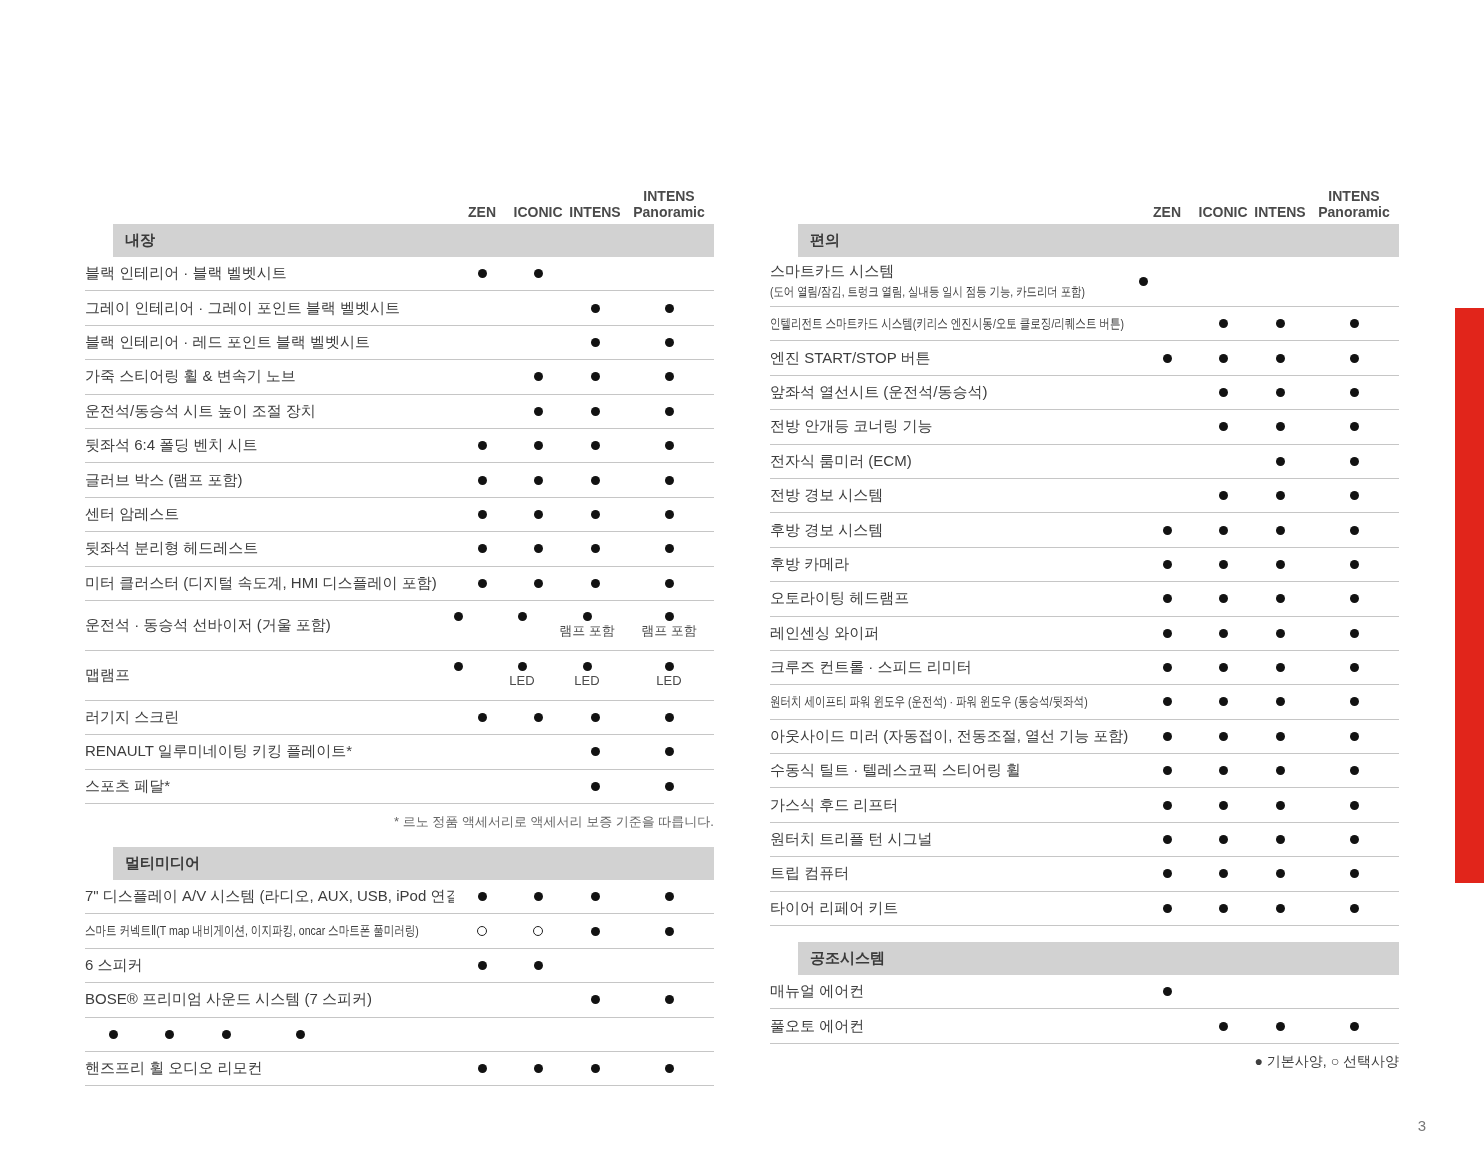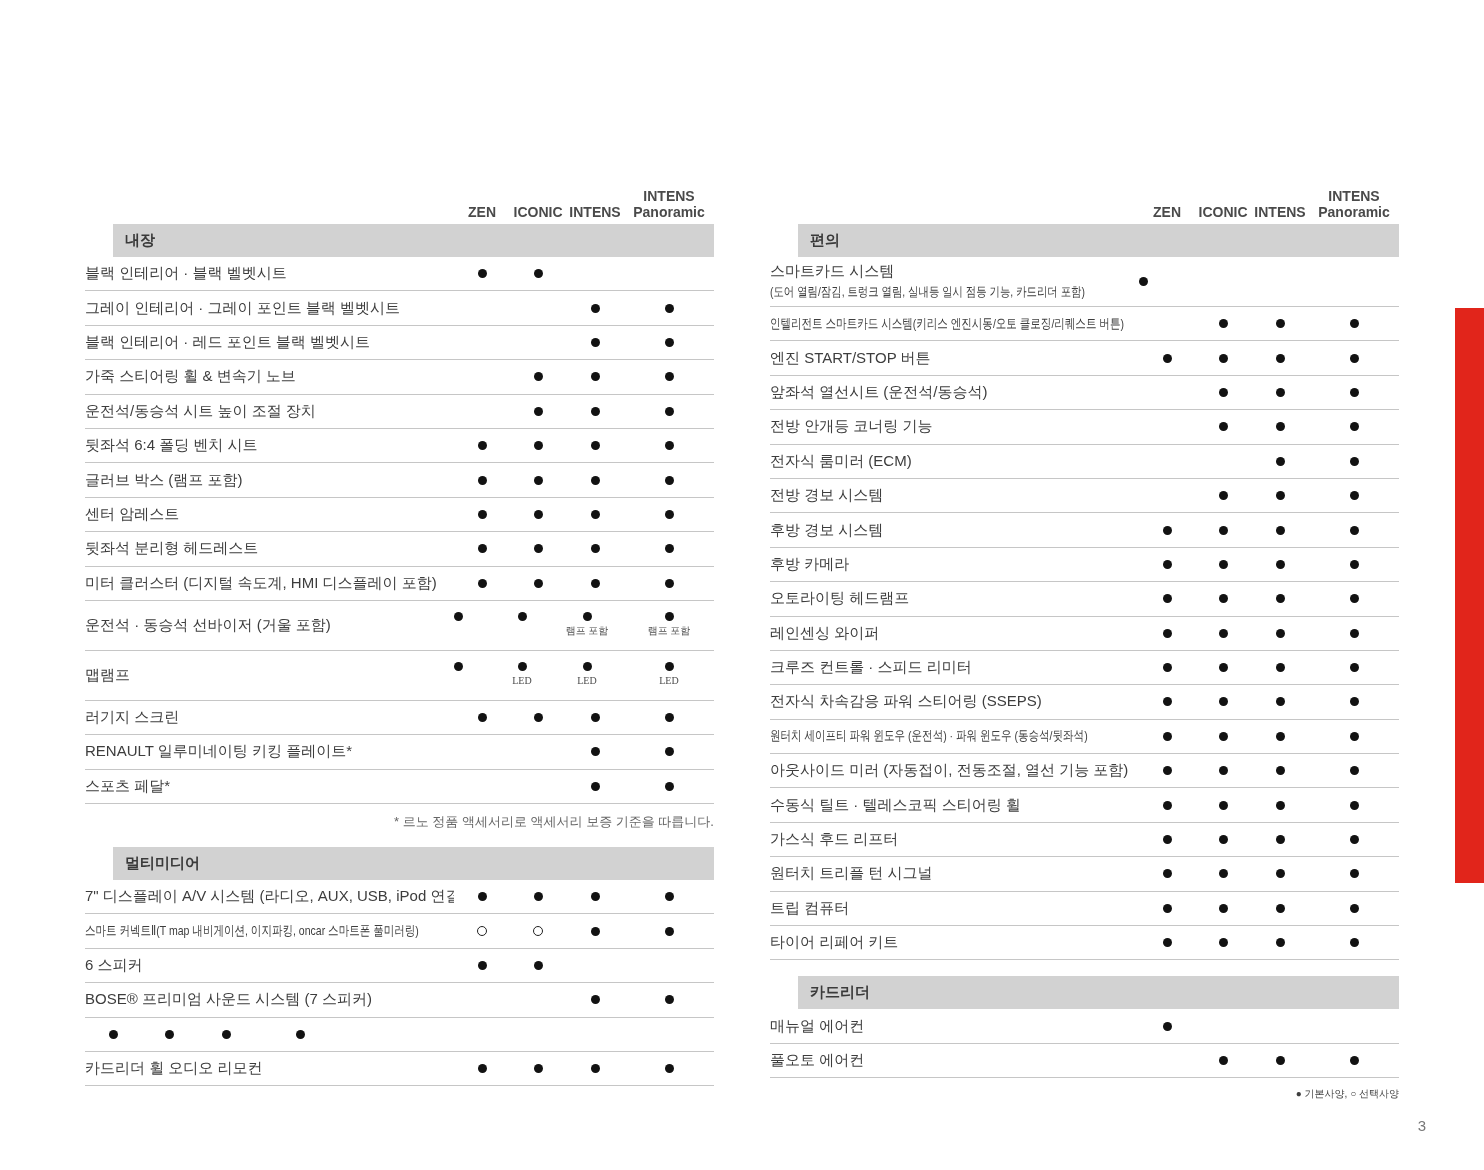--- a/index.html
+++ b/index.html
@@ -28,24 +28,24 @@
   .row .label{flex:1;min-width:0;overflow:hidden;display:flex;flex-direction:column;justify-content:center;gap:2px;}
   .lab{font-size:15px;color:#3d3d3d;white-space:nowrap;display:inline-block;transform-origin:left center;}
   .lab.condensed{font-size:13.5px;transform:scaleX(0.78);}
   .lab2{font-size:13px;color:#3d3d3d;white-space:nowrap;display:inline-block;transform-origin:left center;transform:scaleX(0.8);}
 
   .cell{width:56px;display:flex;flex-direction:column;align-items:center;justify-content:center;gap:3px;}
   .cell.c3{width:58px;}
   .cell.c4{width:90px;}
   .dot{width:9px;height:9px;border-radius:50%;background:#121212;flex:0 0 auto;}
   .dot.open{width:10px;height:10px;background:transparent;border:1.5px solid #222;box-sizing:border-box;}
-  .sub{font-size:10px;color:#4b4b4b;height:14px;line-height:14px;white-space:nowrap;font-family:Liberation Serif, serif;}
+  .sub{font-size:13px;color:#4b4b4b;height:14px;line-height:14px;white-space:nowrap;}
 
   .footnote{text-align:right;font-size:13px;color:#666;margin-top:9px;}
-  .legend{text-align:right;font-size:10px;color:#3f3f3f;margin-top:9px;}
+  .legend{text-align:right;font-size:14px;color:#3f3f3f;margin-top:9px;}
 
   .accent-bar{position:absolute;right:0;top:308px;width:29px;height:575px;background:#e1251b;}
   .page-number{position:absolute;right:58px;bottom:36px;font-size:15px;color:#777;}
 </style>
 </head>
 <body>
 
 <div class="spec-table" id="left-table">
   <div class="trim-header">
     <div class="spacer"></div>
@@ -376,21 +376,21 @@
           </div>
           <div class="cell c3">
             <span class="dot"></span>
           </div>
           <div class="cell c4">
             <span class="dot"></span>
           </div>
         </div>
         <div class="row">
           <div class="label">
-            <span class="lab">카드리더 휠 오디오 리모컨</span>
+            <span class="lab">핸즈프리 휠 오디오 리모컨</span>
           </div>
           <div class="cell c1">
             <span class="dot"></span>
           </div>
           <div class="cell c2">
             <span class="dot"></span>
           </div>
           <div class="cell c3">
             <span class="dot"></span>
           </div>
@@ -600,37 +600,20 @@
           </div>
           <div class="cell c3">
             <span class="dot"></span>
           </div>
           <div class="cell c4">
             <span class="dot"></span>
           </div>
         </div>
         <div class="row">
           <div class="label">
-            <span class="lab">전자식 차속감응 파워 스티어링 (SSEPS)</span>
-          </div>
-          <div class="cell c1">
-            <span class="dot"></span>
-          </div>
-          <div class="cell c2">
-            <span class="dot"></span>
-          </div>
-          <div class="cell c3">
-            <span class="dot"></span>
-          </div>
-          <div class="cell c4">
-            <span class="dot"></span>
-          </div>
-        </div>
-        <div class="row">
-          <div class="label">
             <span class="lab condensed">원터치 세이프티 파워 윈도우 (운전석) · 파워 윈도우 (동승석/뒷좌석)</span>
           </div>
           <div class="cell c1">
             <span class="dot"></span>
           </div>
           <div class="cell c2">
             <span class="dot"></span>
           </div>
           <div class="cell c3">
             <span class="dot"></span>
@@ -737,21 +720,21 @@
           <div class="cell c3">
             <span class="dot"></span>
           </div>
           <div class="cell c4">
             <span class="dot"></span>
           </div>
         </div>
       </div>
       <div class="section">
         <div class="section-bar">
-          <span>카드리더</span>
+          <span>공조시스템</span>
         </div>
         <div class="row">
           <div class="label">
             <span class="lab">매뉴얼 에어컨</span>
           </div>
           <div class="cell c1">
             <span class="dot"></span>
           </div>
           <div class="cell c2"></div>
           <div class="cell c3"></div>

